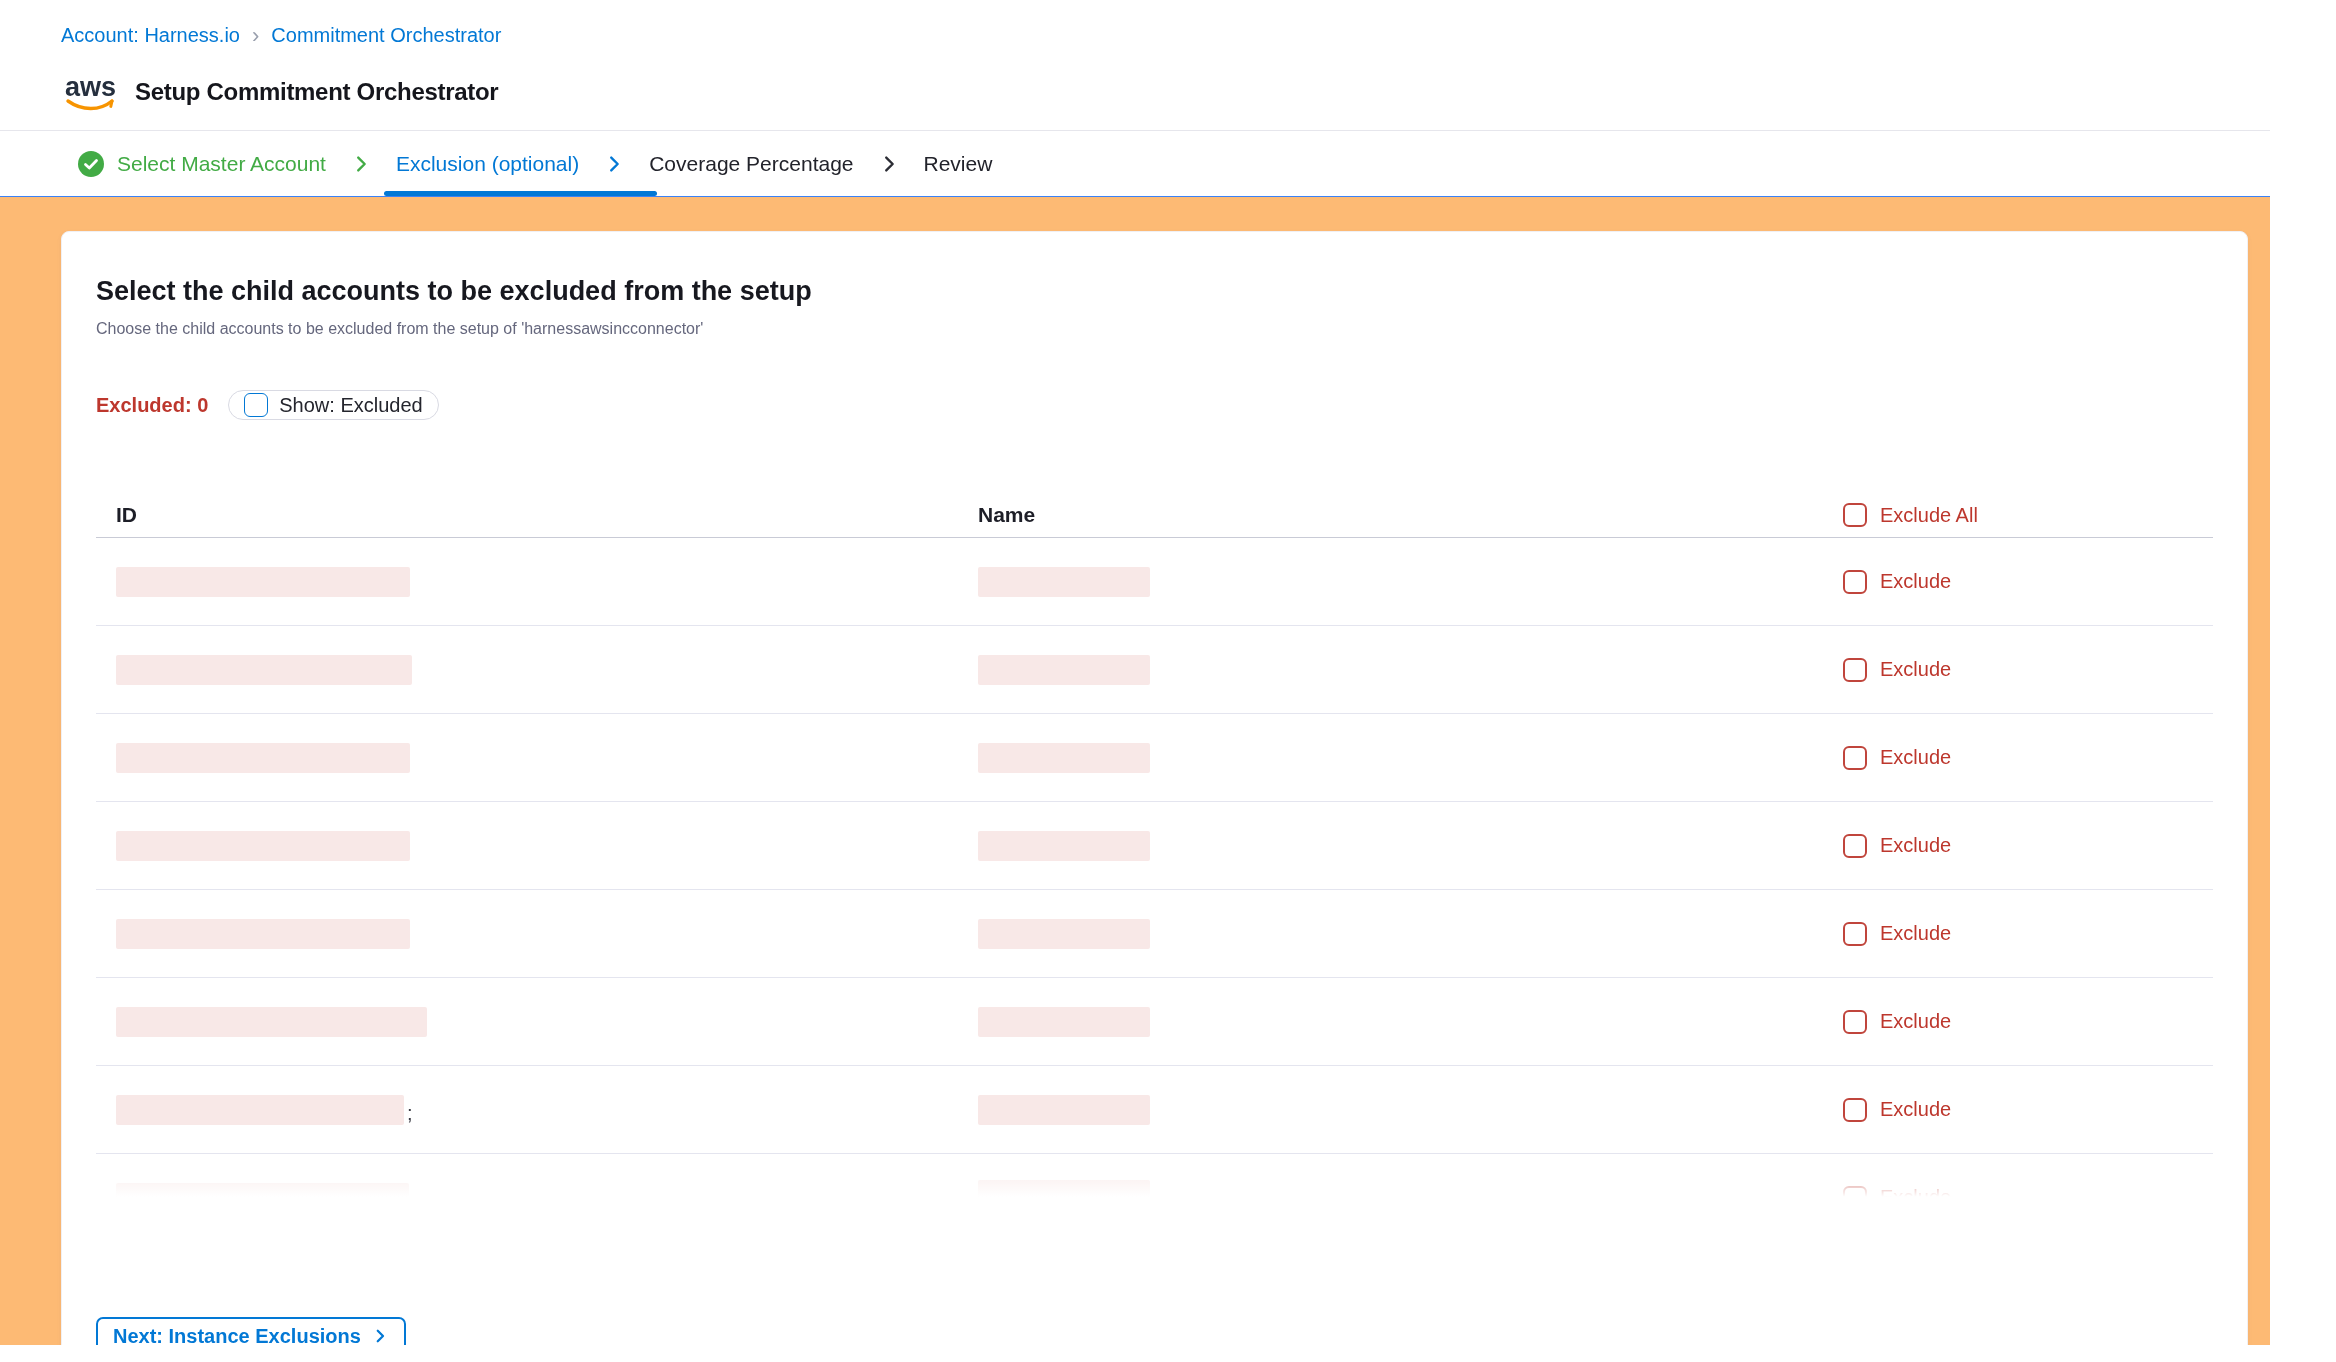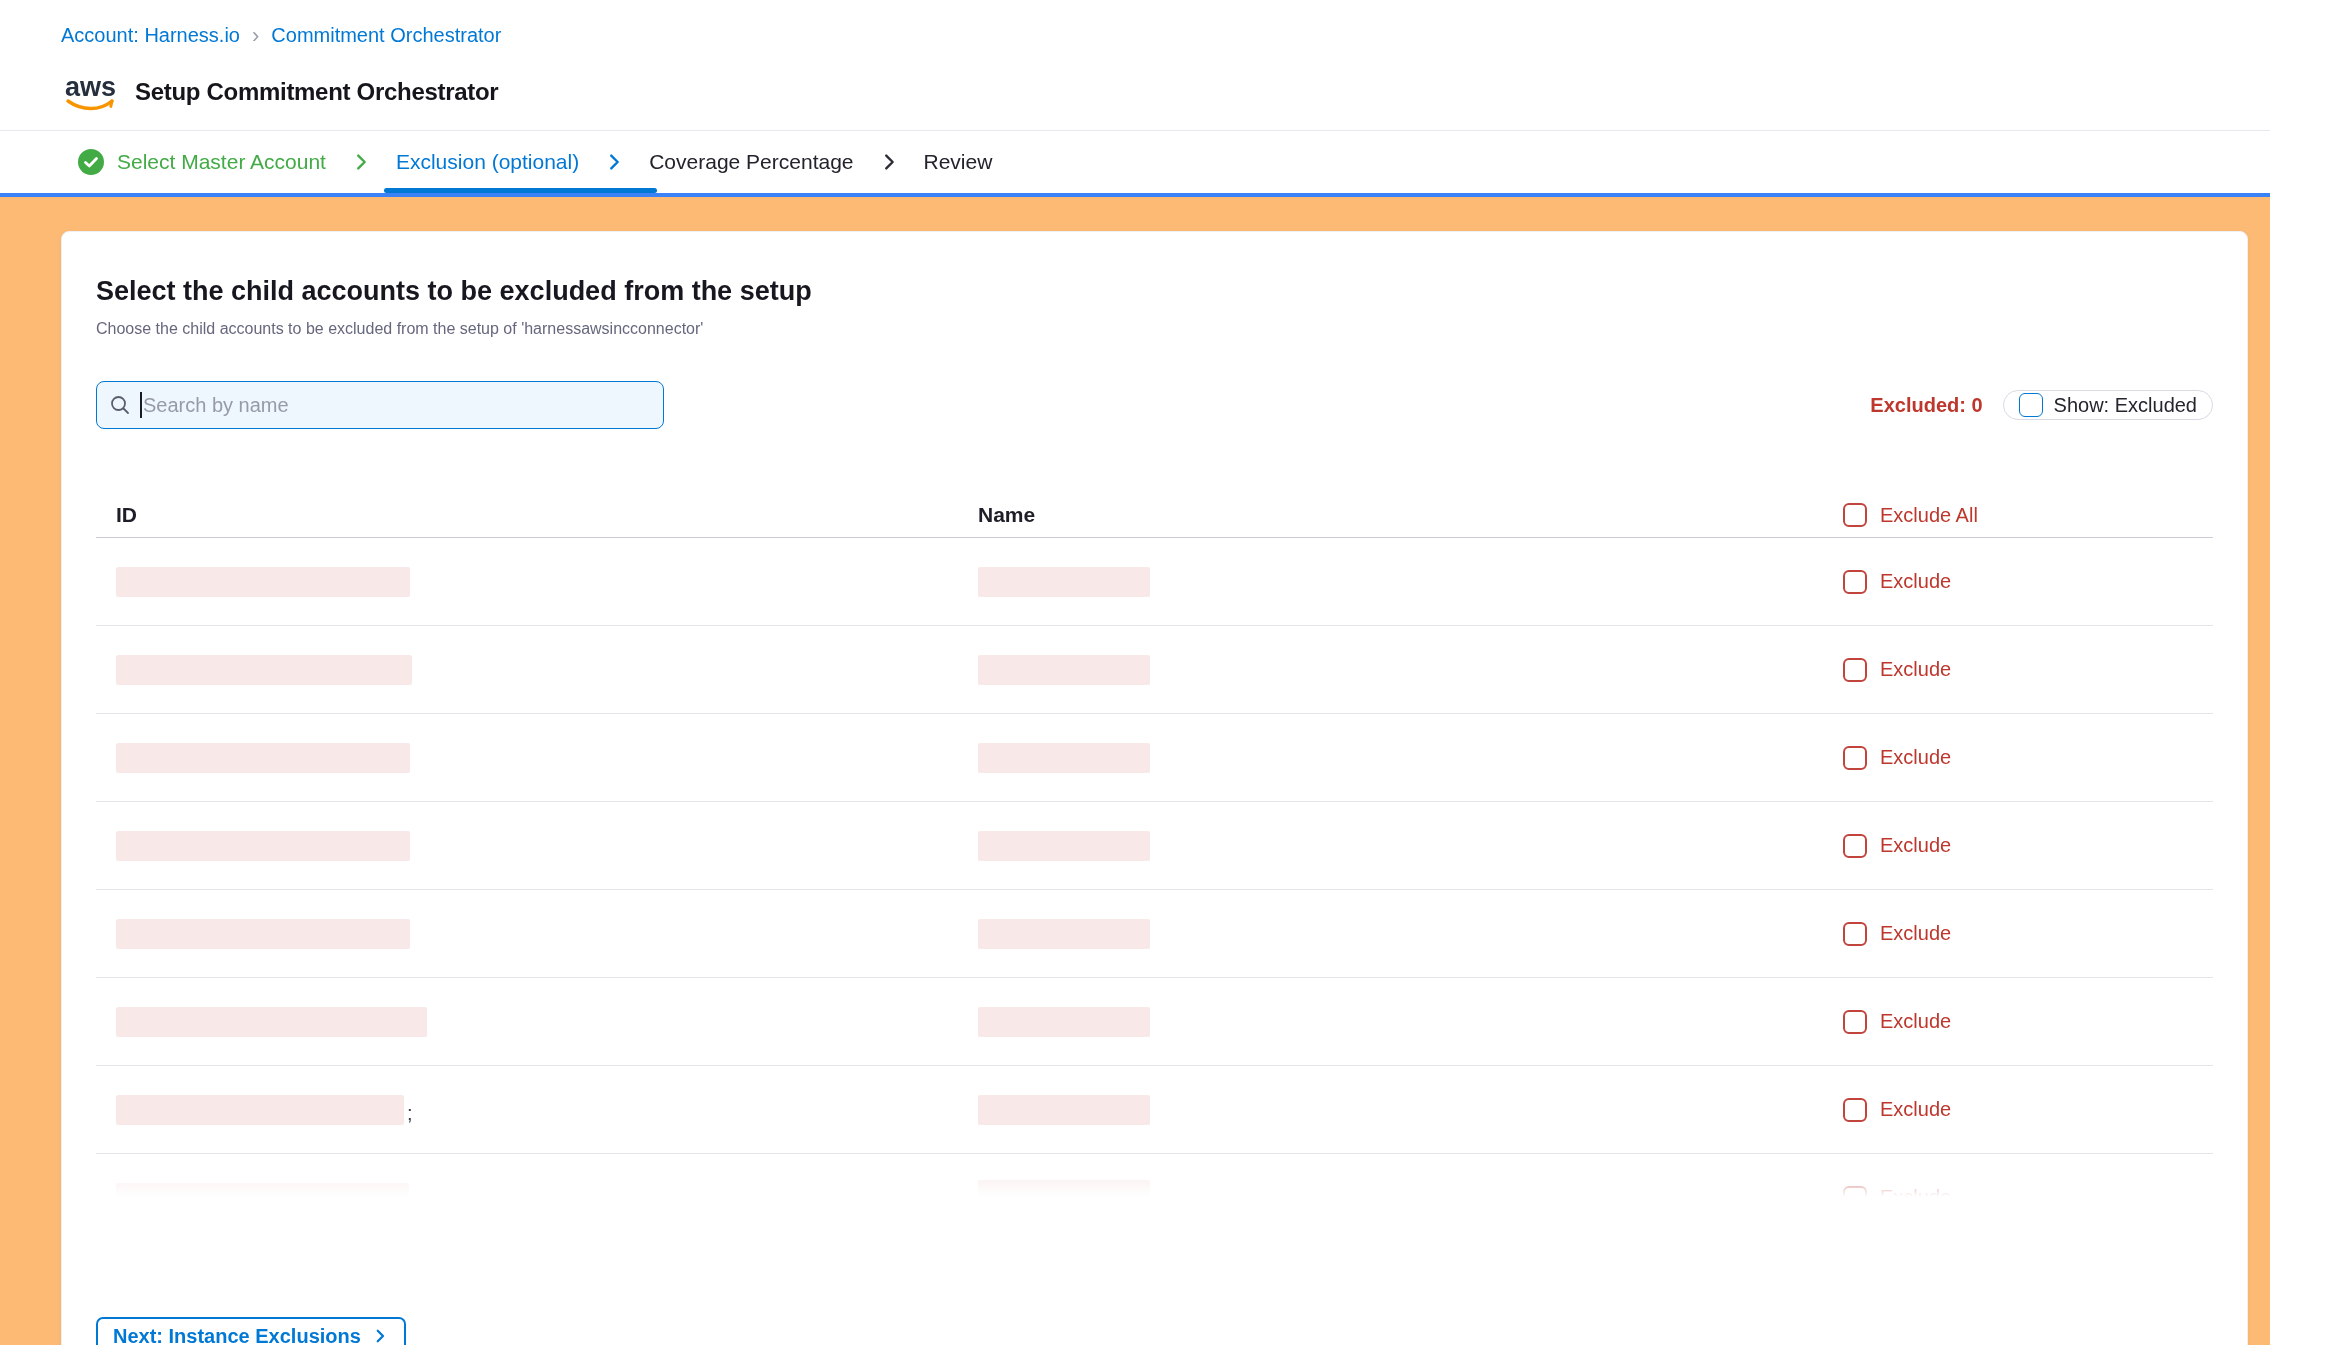--- a/index.html
+++ b/index.html
@@ -25,21 +25,21 @@
   .breadcrumb{display:flex;align-items:center;font-size:20px;}
   .breadcrumb a{color:var(--primary-blue);text-decoration:none;cursor:pointer;}
   .crumb-sep{color:#9aa0ae;margin:0 12px;font-size:22px;line-height:1;}
   .title-row{display:flex;align-items:center;gap:16px;margin-top:23px;padding-bottom:16px;}
   .aws-logo{width:58px;height:44px;flex:0 0 auto;}
   .page-title{font-size:24px;font-weight:700;letter-spacing:-0.3px;color:#15161c;}
   .header-divider{border:none;border-top:1px solid #e6e6ec;}
 
   
   .stepper{height:66px;display:flex;align-items:center;padding-left:78px;background:#fff;
-           border-bottom:4px solid #3b82f6;font-size:21px;}
+           border-bottom:1px solid #3b82f6;font-size:21px;}
   .step{display:flex;align-items:center;gap:13px;cursor:pointer;white-space:nowrap;}
   .step.completed{color:var(--success-green);font-weight:500;}
   .step.active{color:var(--primary-blue);font-weight:500;}
   .step.upcoming{color:#22232b;}
   .sep{margin:0 24px;display:flex;align-items:center;}
   .step-group{position:relative;display:flex;align-items:center;align-self:stretch;}
   .step-group::after{content:"";position:absolute;left:-12px;right:-8px;bottom:0;height:5px;
                      background:var(--primary-blue);border-radius:3px;}
 
   
@@ -149,28 +149,20 @@
     </div>
   </div>
 
   <div class="page">
     <div class="card">
 
       <div class="section-heading">Select the child accounts to be excluded from the setup</div>
       <div class="section-subheading">Choose the child accounts to be excluded from the setup of 'harnessawsincconnector'</div>
 
       <div class="toolbar">
-        <div class="search-wrap">
-          <svg class="search-icon" width="22" height="22" viewBox="0 0 22 22">
-            <circle cx="9.5" cy="9.5" r="6.5" fill="none" stroke="#5b5d6e" stroke-width="1.8"></circle>
-            <line x1="14.5" y1="14.5" x2="19" y2="19" stroke="#5b5d6e" stroke-width="1.8" stroke-linecap="round"></line>
-          </svg>
-          <span class="text-caret"></span>
-          <input type="text" value="" placeholder="Search by name" style="">
-        </div>
         <div class="toolbar-right">
           <span class="excluded-counter">Excluded: 0</span>
           <div class="show-pill">
             <span class="checkbox blue"></span>
             <span>Show: Excluded</span>
           </div>
         </div>
       </div>
 
       <div class="table-header">

